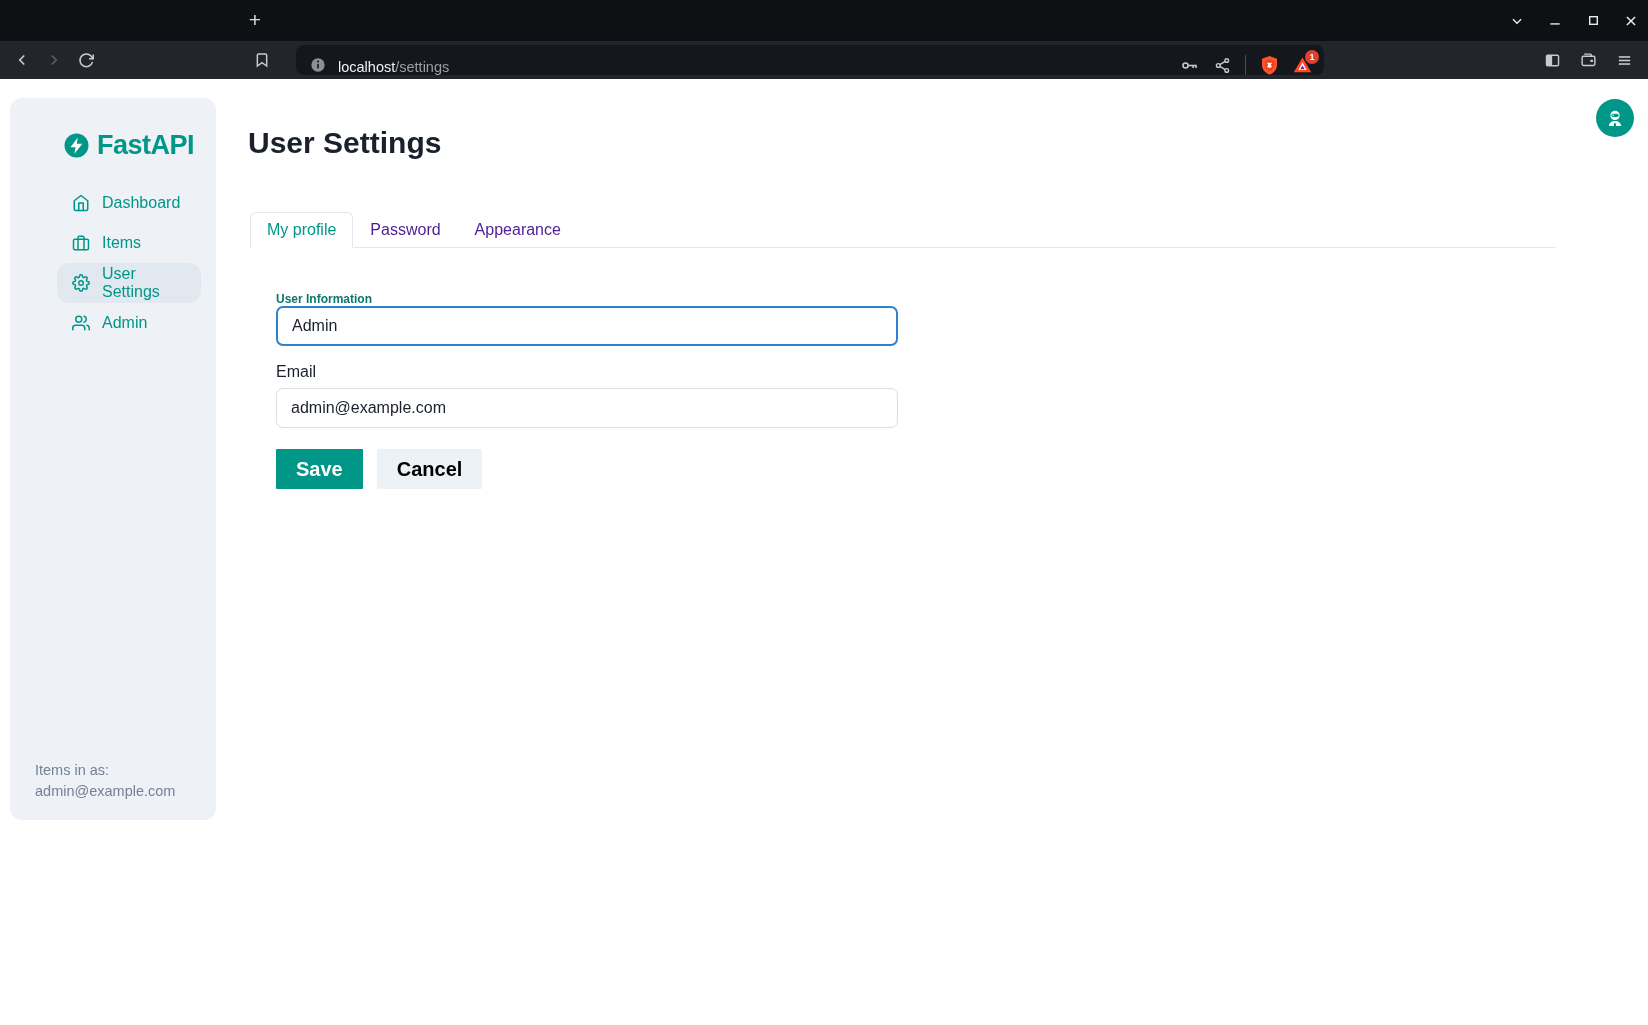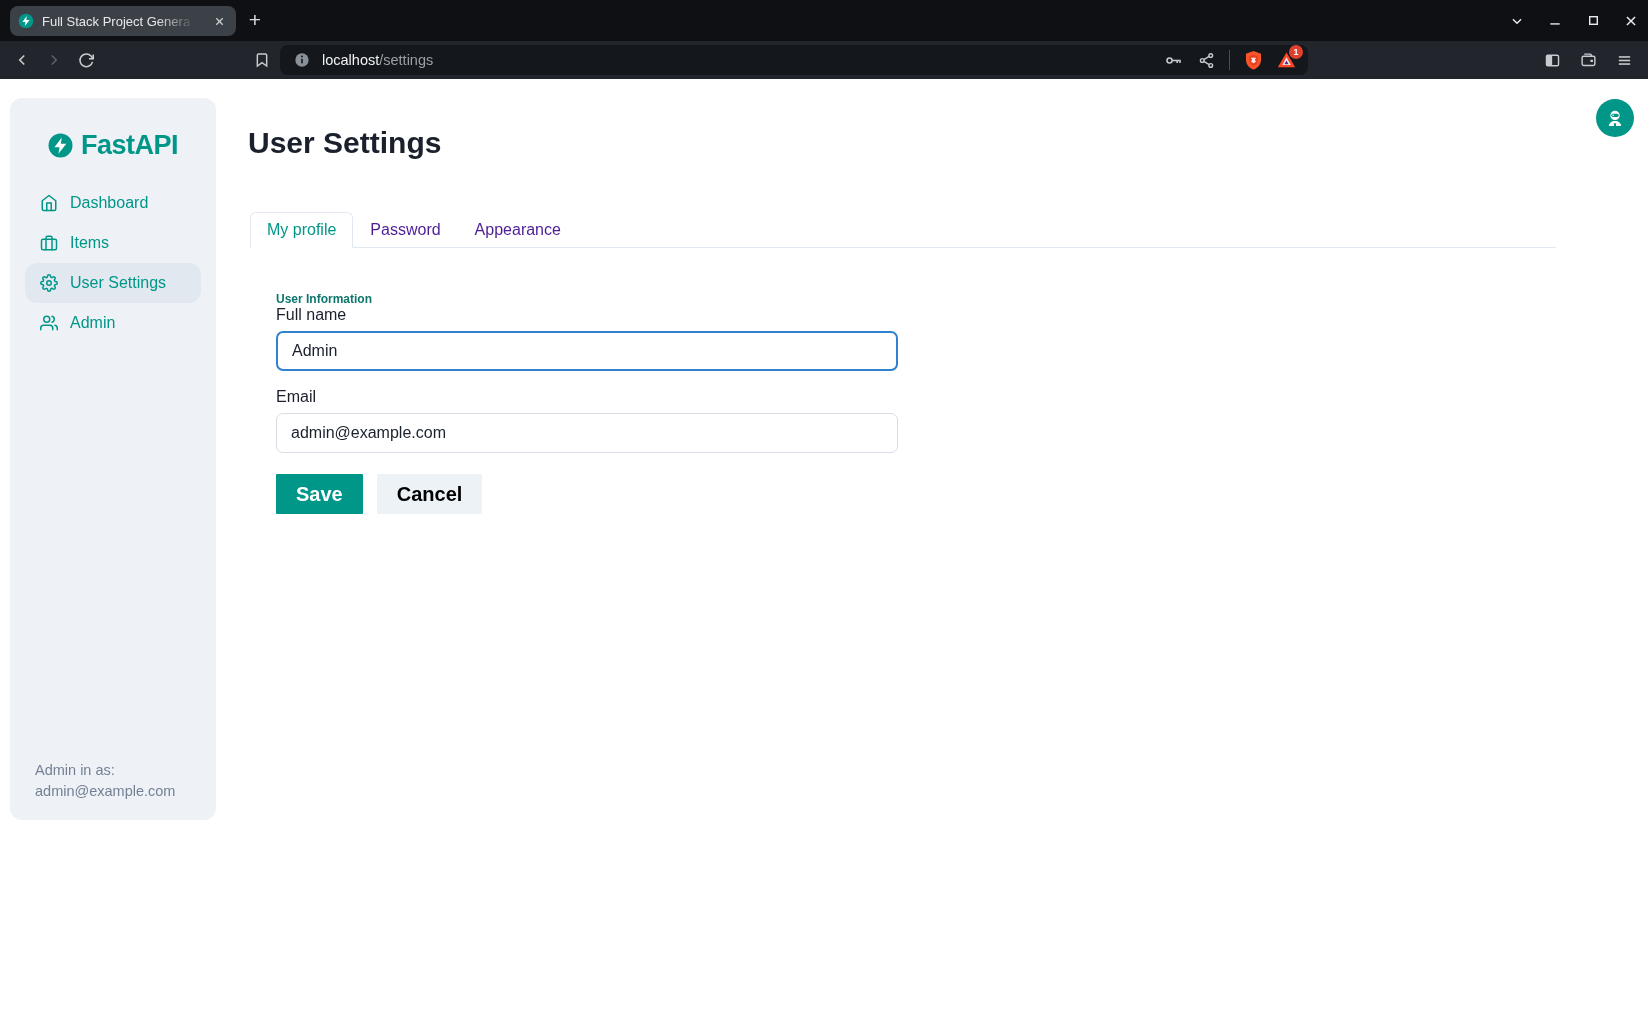--- a/index.html
+++ b/index.html
@@ -19,37 +19,37 @@
   .newtab { position:absolute; left:242px; top:7px; width:26px; height:26px; color:#d6d9dd;
           display:flex; align-items:center; justify-content:center; font-size:21px; border-radius:6px; }
   .winctl { position:absolute; right:4px; top:0; height:41px; display:flex; align-items:center; gap:12px; }
   .winbtn { width:26px; height:26px; display:flex; align-items:center; justify-content:center; color:#e8eaed; }
 
   .toolbar { position:absolute; top:41px; left:0; width:100%; height:38px; background:#22262c;
           display:flex; align-items:center; }
   .tb-btn { width:28px; height:28px; display:flex; align-items:center; justify-content:center;
           color:#c8ccd1; border-radius:6px; flex:none; }
   .tb-btn.disabled { color:#5b6067; }
-  .url-pill { height:30px; width:1028px; margin-left:4px; background:#14171c; border-radius:8px;
-          display:flex; align-items:center; padding:0 12px; gap:10px; flex:none; cursor:text; }
+  .url-pill { height:30px; width:1028px; margin-left:20px; background:#14171c; border-radius:8px;
+          display:flex; align-items:flex-end; padding:0 12px; gap:10px; flex:none; cursor:text; }
   .url-text { font-size:14.5px; color:#f1f3f4; white-space:nowrap; }
   .url-text .path { color:#9aa0a6; }
   .pill-right { margin-left:auto; display:flex; align-items:center; gap:13px; }
   .pill-icon { width:20px; height:20px; display:flex; align-items:center; justify-content:center; color:#c6cace; position:relative; }
   .pill-divider { width:1px; height:20px; background:#4a4f56; }
   .badge { position:absolute; top:-5px; right:-7px; min-width:14px; height:14px; padding:0 3px;
           background:#e0412e; border-radius:8px; color:#fff; font-size:9px; font-weight:bold;
           display:flex; align-items:center; justify-content:center; }
   .tb-right { margin-left:auto; display:flex; align-items:center; gap:8px; padding-right:10px; }
 
   
   .page { position:absolute; top:79px; left:0; width:1648px; height:946px; background:#fff; }
 
   .sidebar { position:absolute; left:10px; top:19px; width:206px; height:722px;
-          background:#eef2f7; border-radius:12px; }
+          background:#eef2f7; border-radius:12px;padding-left:32px; }
   .logo-row { display:flex; align-items:center; justify-content:center; gap:8px; padding-top:32px;
           color:#009688; cursor:pointer; }
   .logo-text { font-size:27px; font-weight:bold; letter-spacing:-0.5px; color:#009688; }
   .nav { margin-top:22px; padding:0 15px; display:flex; flex-direction:column; }
   .nav-item { height:40px; border-radius:12px; display:flex; align-items:center; gap:12px;
           padding:0 15px; color:#009688; font-size:16px; cursor:pointer; }
   .nav-item.active { background:#e2e8f0; }
   .nav-item svg { flex:none; }
   .sidebar-footer { position:absolute; left:25px; bottom:18px; color:#748094; font-size:14.5px; line-height:21px; }
 
@@ -78,35 +78,20 @@
   .btn-cancel { background:#edf2f7; color:#000000; }
 
   svg { display:block; }
 </style>
 </head>
 <body>
 
 <div class="stage">
 
   <div class="titlebar">
-    <div class="btab">
-      <span>
-        <svg width="16" height="16" viewBox="0 0 24 24">
-            <circle cx="12" cy="12" r="11" fill="#009688"></circle>
-            <polygon points="13.2,4.5 6.6,13.6 11.2,13.6 10.2,19.5 17.4,10.4 12.4,10.4" fill="#fff"></polygon>
-          </svg>
-      </span>
-      <span class="btab-title">Full Stack Project Genera</span>
-      <span class="btab-close">
-        <svg width="11" height="11" viewBox="0 0 24 24" fill="none" stroke="currentColor" stroke-width="2.6">
-            <line x1="5" y1="5" x2="19" y2="19"></line>
-            <line x1="19" y1="5" x2="5" y2="19"></line>
-          </svg>
-      </span>
-    </div>
     <div class="newtab">+</div>
     <div class="winctl">
       <span class="winbtn">
         <svg width="14" height="14" viewBox="0 0 24 24" fill="none" stroke="currentColor" stroke-width="2.4">
             <polyline points="5 9 12 16 19 9"></polyline>
           </svg>
       </span>
       <span class="winbtn">
         <svg width="14" height="14" viewBox="0 0 24 24" fill="none" stroke="currentColor" stroke-width="2.4">
             <line x1="4" y1="17" x2="20" y2="17"></line>
@@ -267,21 +252,21 @@
                 <circle cx="9" cy="7" r="4"></circle>
                 <path d="M23 21v-2a4 4 0 0 0-3-3.87"></path>
                 <path d="M16 3.13a4 4 0 0 1 0 7.75"></path>
               </svg>
           </span>
           <span>Admin</span>
         </div>
       </div>
 
       <div class="sidebar-footer">
-        <div>Admin in as:</div>
+        <div>Items in as:</div>
         <div>admin@example.com</div>
       </div>
     </div>
 
     <button class="avatar-btn">
       <span>
         <svg width="22" height="22" viewBox="0 0 24 24">
             <circle cx="12" cy="9.2" r="5.1" fill="#fff"></circle>
             <rect x="8" y="7.3" width="8" height="3.5" rx="1.75" fill="#009688"></rect>
             <circle cx="10" cy="9.05" r="0.85" fill="#fff"></circle>
@@ -295,21 +280,20 @@
 
     <div class="tabs">
       <div class="tab-item active">My profile</div>
       <div class="tab-item">Password</div>
       <div class="tab-item">Appearance</div>
     </div>
 
     <div class="form">
       <div class="section-title">User Information</div>
 
-      <label class="field-label">Full name</label>
       <input class="text-input input-focused" type="text" value="Admin" style="">
 
       <label class="field-label">Email</label>
       <input class="text-input input-normal" type="text" value="admin@example.com" style="">
 
       <div class="btn-row">
         <button class="btn btn-save">Save</button>
         <button class="btn btn-cancel">Cancel</button>
       </div>
     </div>

